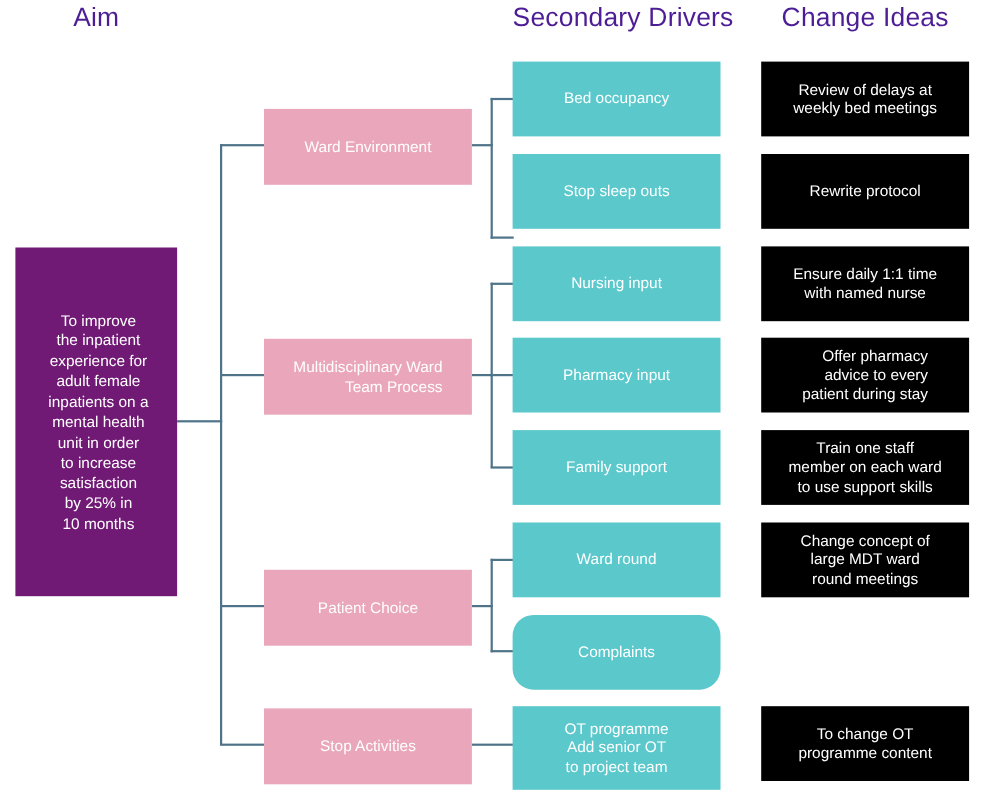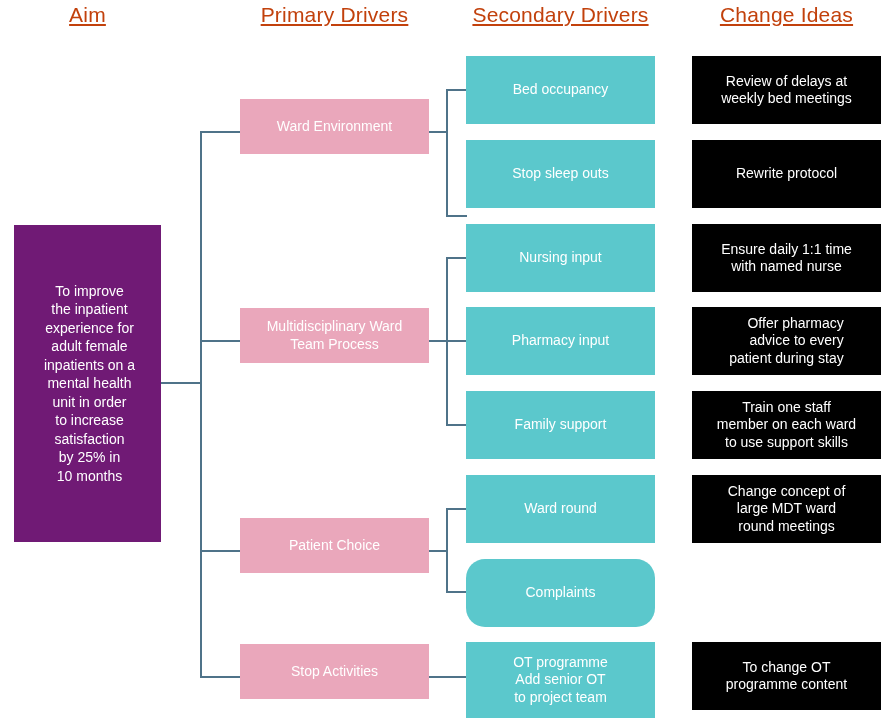--- a/index.html
+++ b/index.html
@@ -17,25 +17,24 @@
     height: 721px;
     background: #ffffff;
     overflow: hidden;
   }
 
   
   .col-header {
     position: absolute;
     top: 3px;
     text-align: center;
-    font-size: 21px;
-    color: #c2410c;
+    font-size: 24px;
+    color: #4c1d95;
     letter-spacing: 0.2px;
     white-space: nowrap;
-    text-decoration: underline;
   }
   .col-header.aim        { left: 14px;  width: 147px; }
   .col-header.primary    { left: 240px; width: 189px; }
   .col-header.secondary  { left: 466px; width: 189px; }
   .col-header.change     { left: 692px; width: 189px; }
 
   
   .node {
     position: absolute;
     box-sizing: border-box;
@@ -56,23 +55,24 @@
     height: 317px;
     background: #701a75;
     font-size: 14px;
     line-height: 1.32;
     padding-left: 12px;
   }
 
   .node.primary {
     left: 240px;
     width: 189px;
-    height: 55px;
+    height: 69px;
     background: #eaa7bb;
     font-size: 14px;
+    text-align: right;
   }
 
   .node.secondary {
     left: 466px;
     width: 189px;
     height: 68px;
     background: #5bc8cc;
     font-size: 14px;
   }
 
@@ -91,21 +91,20 @@
   }
   .conn.h { height: 2px; }
   .conn.v { width: 2px; }
 </style>
 </head>
 <body>
 
 <div id="diagram">
 
   <div class="col-header aim">Aim</div>
-  <div class="col-header primary">Primary Drivers</div>
   <div class="col-header secondary">Secondary Drivers</div>
   <div class="col-header change">Change Ideas</div>
 
   <div class="conn h" style="left:161px; top:382px; width:41px;"></div>
 
   <div class="conn v" style="left:200px; top:131px; height:546px;"></div>
 
   <div class="conn h" style="left:200px; top:131px; width:41px;"></div>
   <div class="conn h" style="left:200px; top:340px; width:41px;"></div>
   <div class="conn h" style="left:200px; top:550px; width:41px;"></div>

